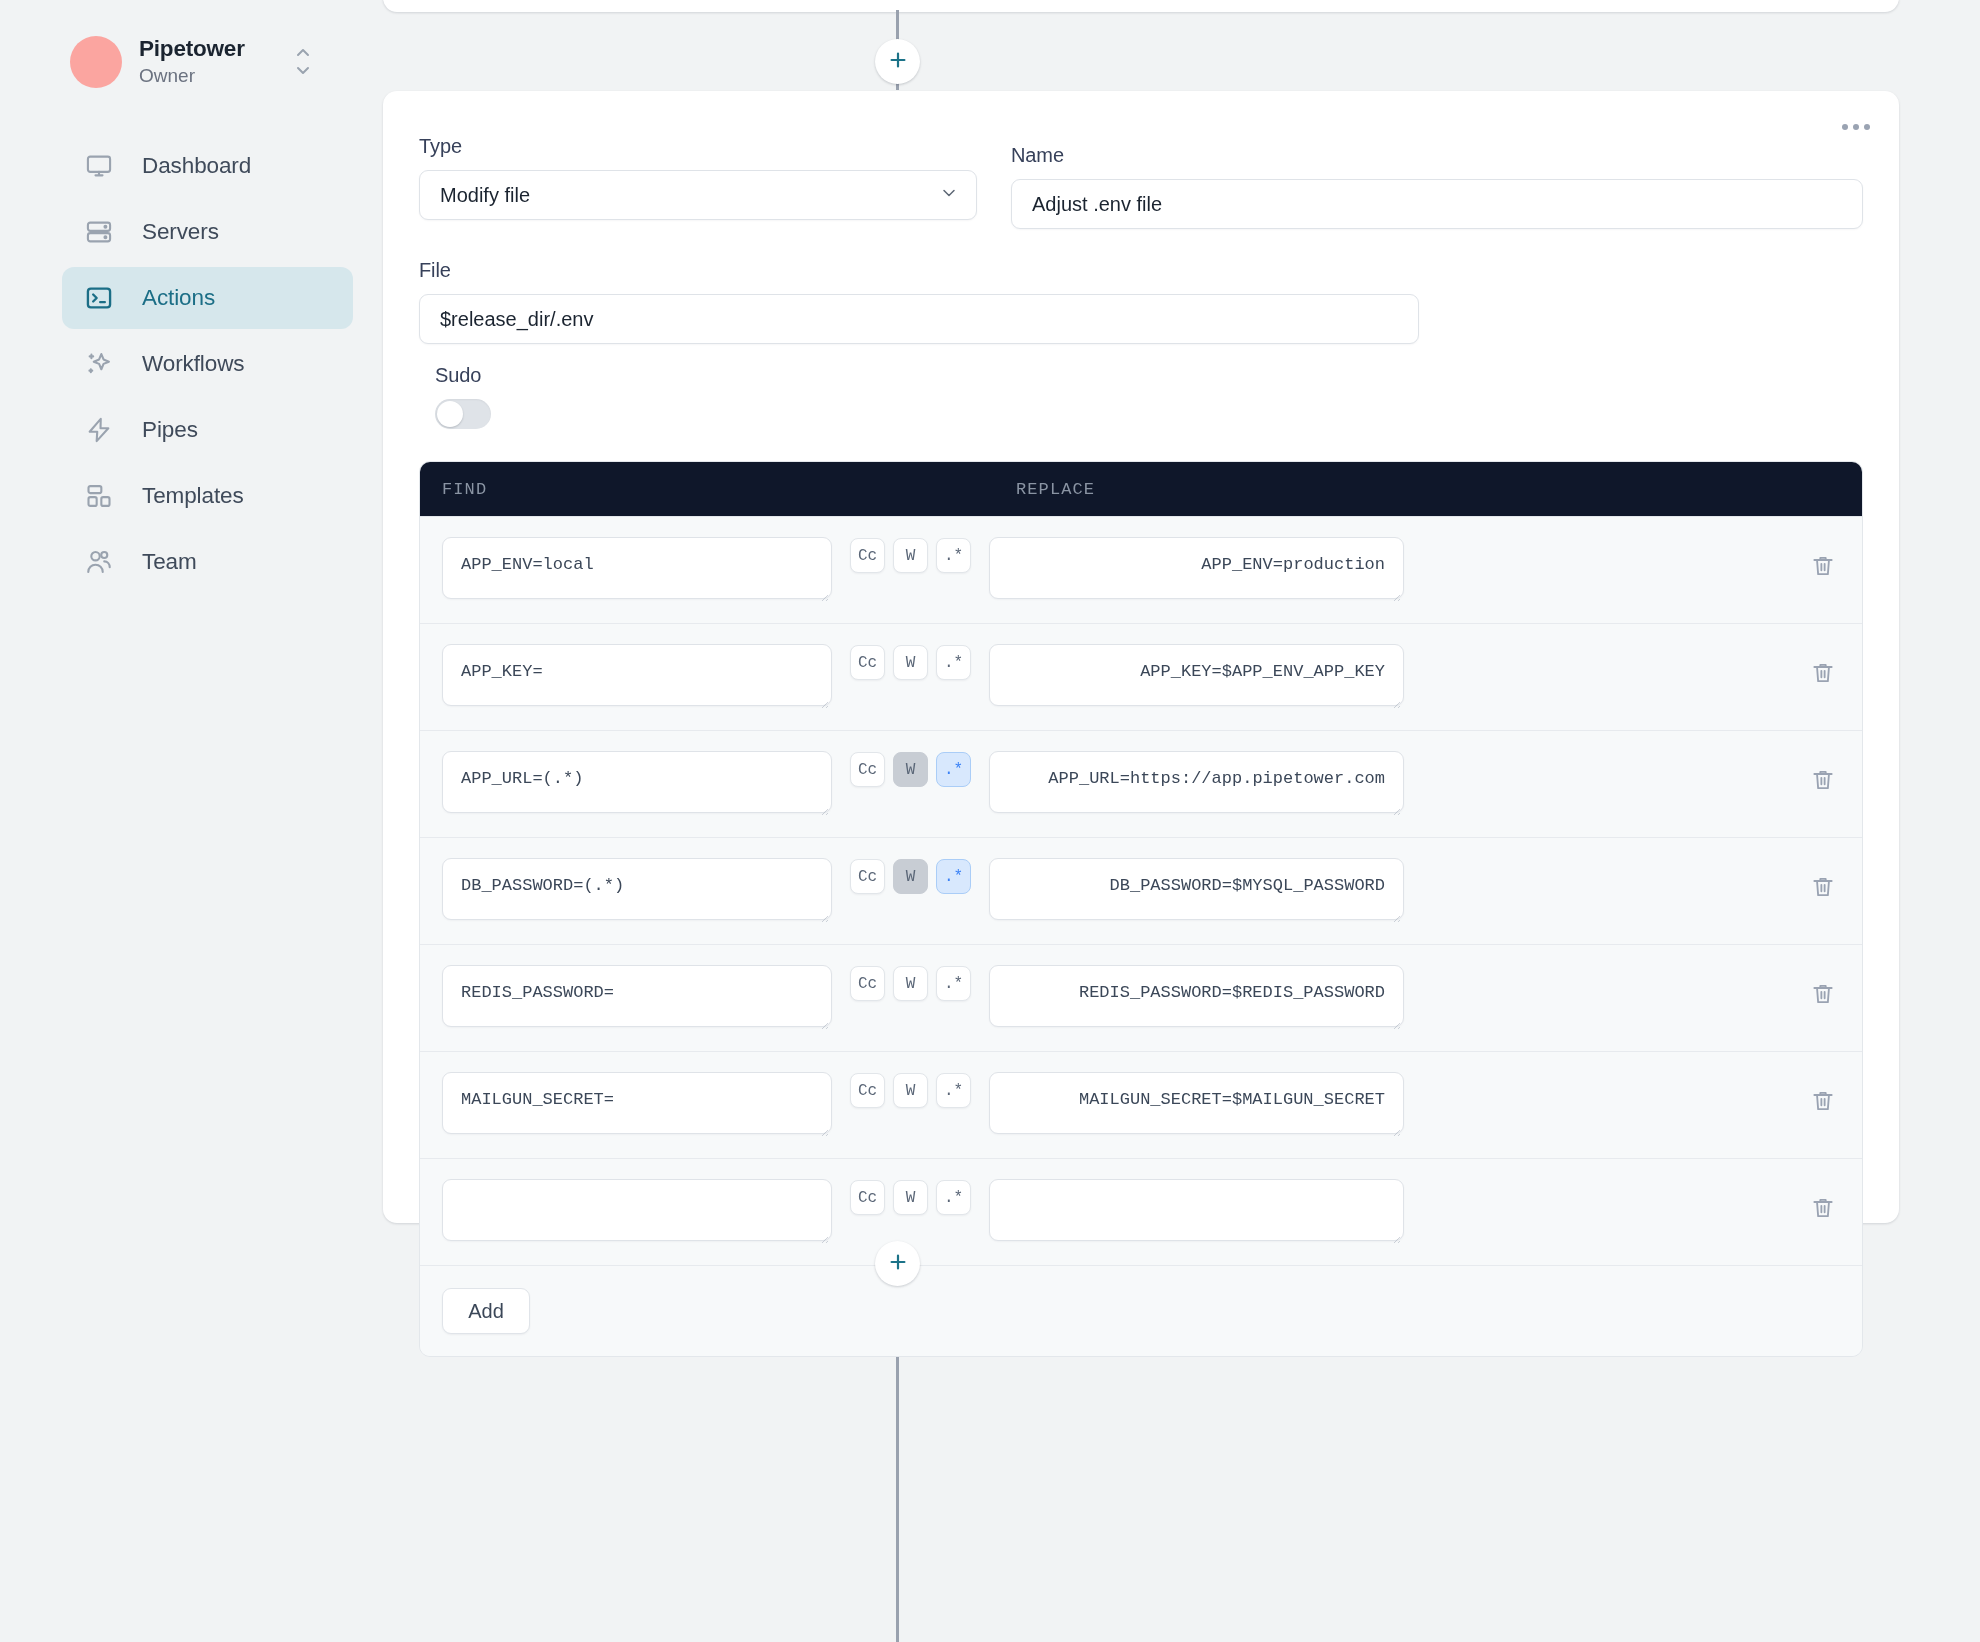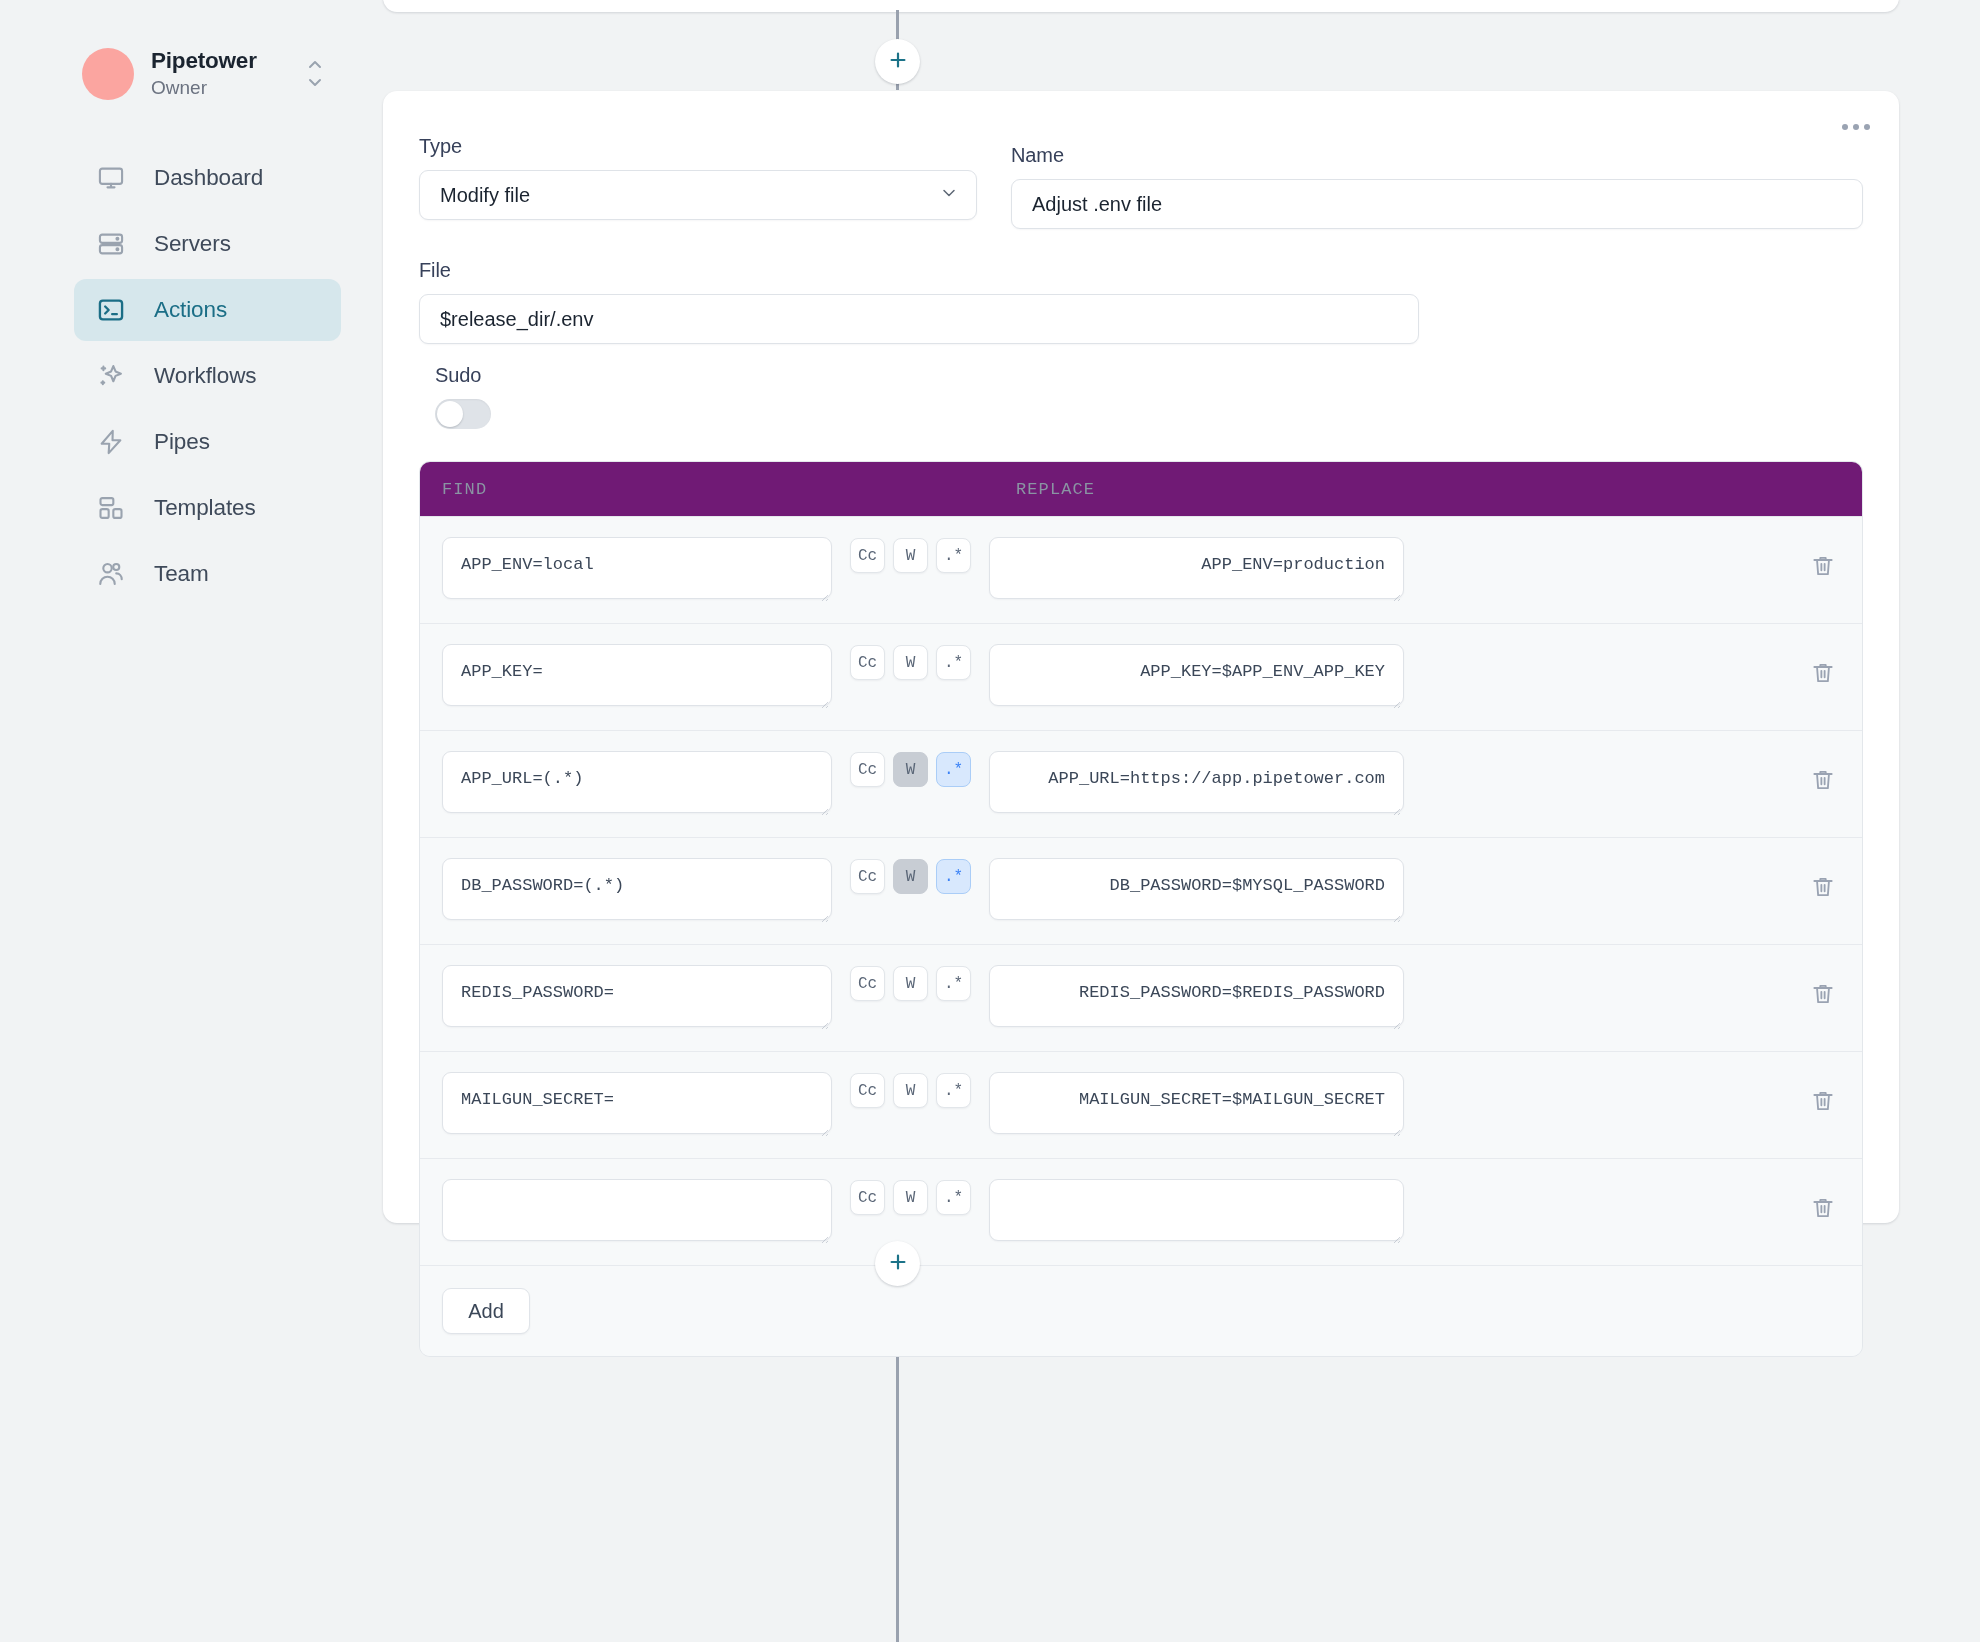--- a/index.html
+++ b/index.html
@@ -10,21 +10,21 @@
     background: #f1f3f4;
     font-family: "Liberation Sans", sans-serif;
     -webkit-font-smoothing: antialiased;
   }
   .app { display: flex; width: 1980px; height: 1642px; position: relative; }
 
   
   .sidebar {
     width: 375px; min-width: 375px; height: 1374px;
     background: #f1f3f4;
-    padding: 12px;
+    padding: 0;
     position: relative;
     z-index: 5;
   }
   .workspace {
     display: flex; align-items: center;
     margin: 35px 0 0 70px;
     width: 245px;
     cursor: pointer;
   }
   .ws-avatar {
@@ -148,21 +148,21 @@
   }
 
   
   .fr-table {
     margin: 32px 36px 0 36px;
     border: 1px solid #e3e7eb; border-radius: 11px;
     overflow: hidden; background: #f7f9fa;
   }
   .fr-head {
     display: flex; height: 55px; align-items: center;
-    background: #701a75; border-bottom: 1px solid #e3e7eb;
+    background: #0f172a; border-bottom: 1px solid #e3e7eb;
     padding: 0 22px;
   }
   .fr-head .h-find { width: 574px; font-size: 17px; letter-spacing: 1.1px; color: #8a94a3;
     font-family: "Liberation Mono", monospace; }
   .fr-head .h-replace { flex: 1; font-size: 17px; letter-spacing: 1.1px; color: #8a94a3;
     font-family: "Liberation Mono", monospace; }
 
   .fr-row {
     display: flex; align-items: flex-start;
     padding: 20px 22px; border-bottom: 1px solid #e7eaee;

